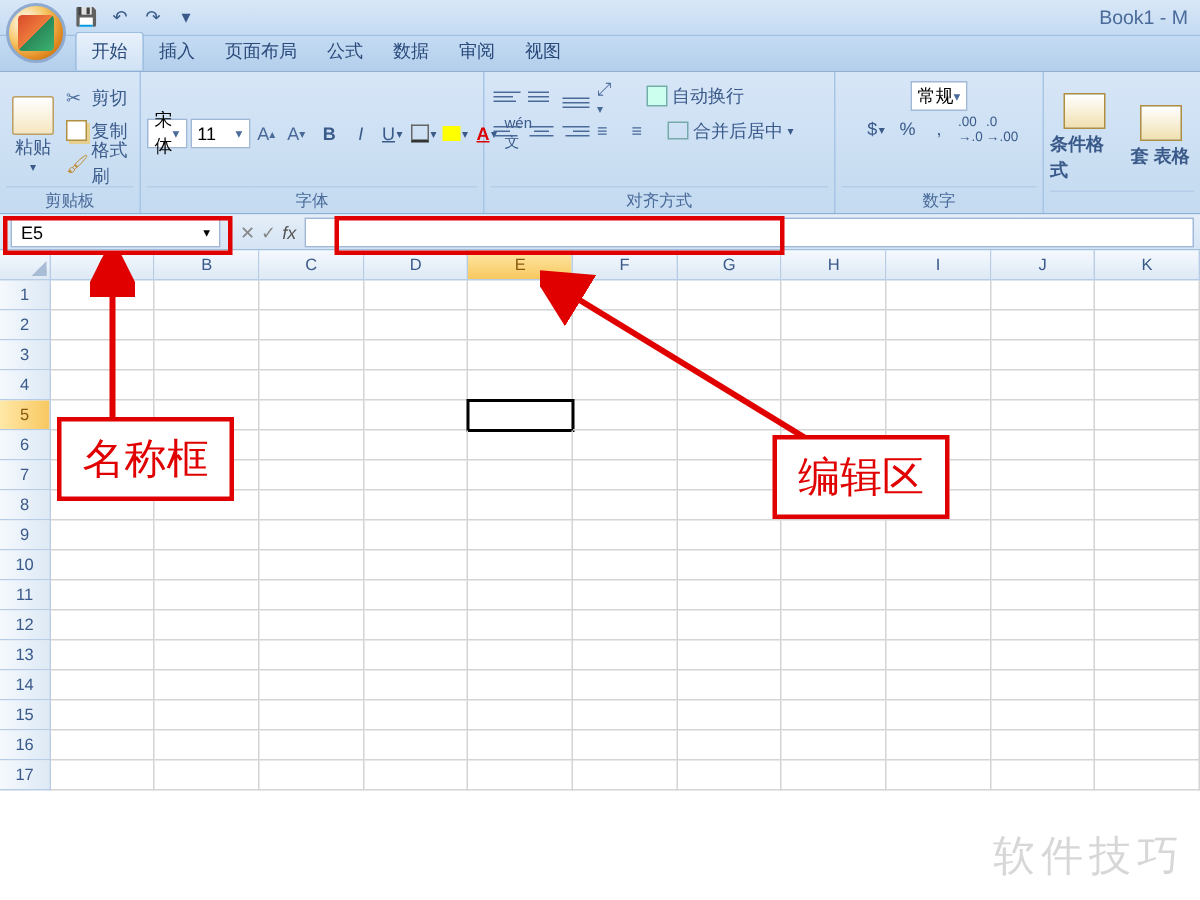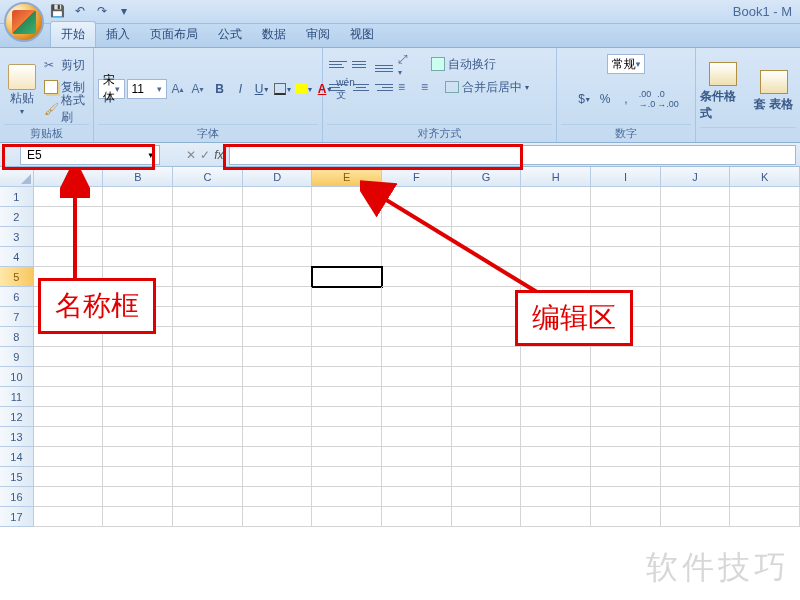--- a/index.html
+++ b/index.html
@@ -52,31 +52,31 @@
 .align-row { display: flex; gap: 1px; align-items: center; }
 .abtn { width: 22px; height: 20px; display: flex; flex-direction: column; justify-content: center; gap: 2px; padding: 2px; }
 .abtn .l { height: 1px; background: #4a6a9a; }
 .abtn.top .l:nth-child(1){width:100%} .abtn.top .l:nth-child(2){width:70%} .abtn.top .l:nth-child(3){width:85%}
 .abtn.mid { justify-content: center; } .abtn.mid .l{width:80%}
 .abtn.bot { justify-content: flex-end; }
 .wrap-btn, .merge-btn { display: flex; align-items: center; gap: 3px; color: #3a5a8a; height: 20px; padding: 0 3px; font-size: 11px; }
 .wrap-ic { width: 14px; height: 14px; border: 1px solid #7aa; background: #cfe; }
 .merge-ic { width: 14px; height: 12px; border: 1px solid #7aa; }
 
-.num-group .group-body { flex-direction: column; width: 130px; gap: 15px; padding-top: 4px; }
+.num-group .group-body { flex-direction: column; width: 130px; gap: 2px; padding-top: 4px; }
 .num-row1 .combo { width: 100%; }
 .num-row2 { display: flex; gap: 1px; }
 
 .style-group .group-body { gap: 6px; padding-top: 6px; font-weight: bold; }
 .style-btn { display: flex; flex-direction: column; align-items: center; gap: 2px; color: #3a5a8a; font-size: 11px; width: 45px; }
 .style-btn .ic { width: 28px; height: 24px; border: 1px solid #b09040; background: linear-gradient(#fff,#f0e0b0); }
 
 
 .fbar { height: 24px; background: linear-gradient(#e5eef8,#d5e4f5); display: flex; align-items: center; border-bottom: 1px solid #a0bfdd; position: relative; }
-.namebox { width: 140px; height: 20px; background: #fff; border: 1px solid #9fb8d8; margin: 0 20px; display: flex; align-items: center; padding: 0 6px; }
+.namebox { width: 140px; height: 20px; background: #fff; border: 1px solid #9fb8d8; margin: 0 7px; display: flex; align-items: center; padding: 0 6px; }
 .namebox .dd { margin-left: auto; font-size: 9px; }
 .fx-btns { display: flex; gap: 4px; padding: 0 6px; color: #888; }
 .fx-btns .fx { font-style: italic; color: #555; }
 .formula-input { flex: 1; height: 20px; background: #fff; border: 1px solid #9fb8d8; margin-right: 4px; }
 
 
 .grid { position: relative; }
 .headers { display: flex; height: 20px; }
 .corner { width: 34px; background: linear-gradient(#f5f9fd,#dde9f5); border-right: 1px solid #b8cde5; border-bottom: 1px solid #b8cde5; position: relative; }
 .corner::after { content: ""; position: absolute; right: 2px; bottom: 2px; border: 5px solid transparent; border-right-color: #a8bdd5; border-bottom-color: #a8bdd5; }
@@ -86,21 +86,21 @@
 .row { display: flex; height: 20px; }
 .rowh { width: 34px; background: linear-gradient(90deg,#f5f9fd,#dde9f5); border-right: 1px solid #b8cde5; border-bottom: 1px solid #b8cde5; text-align: center; line-height: 20px; color: #3a5a8a; font-size: 11px; }
 .rowh.sel { background: linear-gradient(90deg,#ffe8a8,#f8c860); color: #8a5a10; }
 .cell { width: 70px; border-right: 1px solid #d4d4d4; border-bottom: 1px solid #d4d4d4; }
 .cell.active { outline: 2px solid #000; outline-offset: -1px; }
 
 
 .ann-box { position: absolute; border: 3px solid #e00000; background: transparent; z-index: 20; }
 .ann-label { position: absolute; border: 3px solid #e00000; background: #fff; color: #e00000; font-size: 28px; padding: 6px 14px; z-index: 20; font-weight: normal; }
 .arrow { position: absolute; z-index: 19; pointer-events: none; }
-.watermark { position: absolute; right: 10px; bottom: 10px; font-size: 32px; color: rgba(140,140,140,0.35); z-index: 30; letter-spacing: 4px; }
+.watermark { position: absolute; right: 10px; bottom: 10px; font-size: 28px; color: rgba(140,140,140,0.35); z-index: 30; letter-spacing: 4px; }
 </style>
 </head>
 <body>
 
 <div class="titlebar">
   <div class="office-orb">
       <div class="g"></div>
     </div>
   <div class="qat">
     <span class="i">💾</span>

